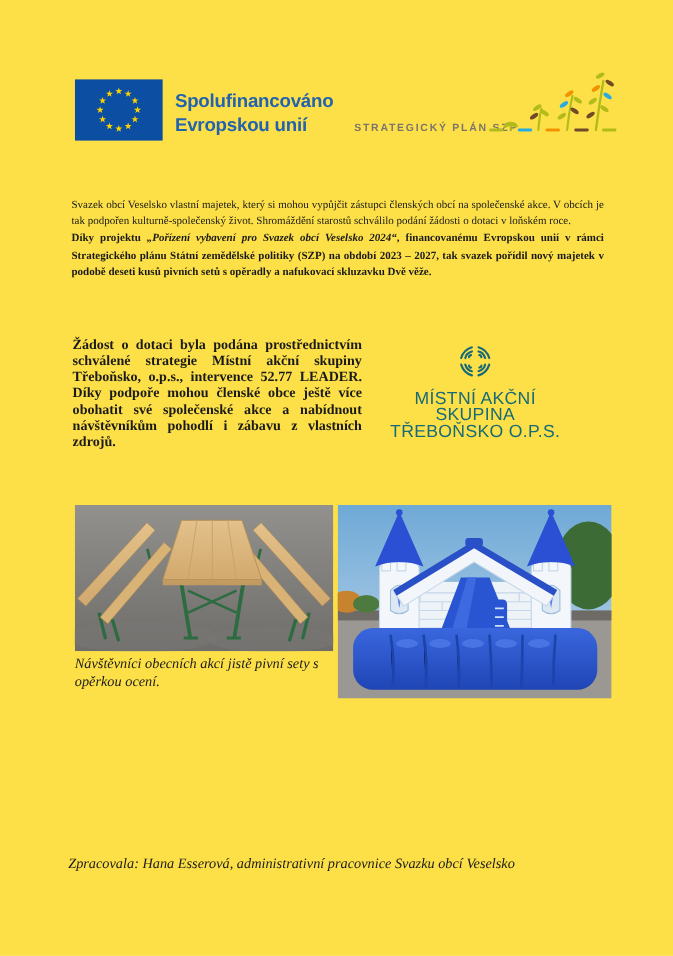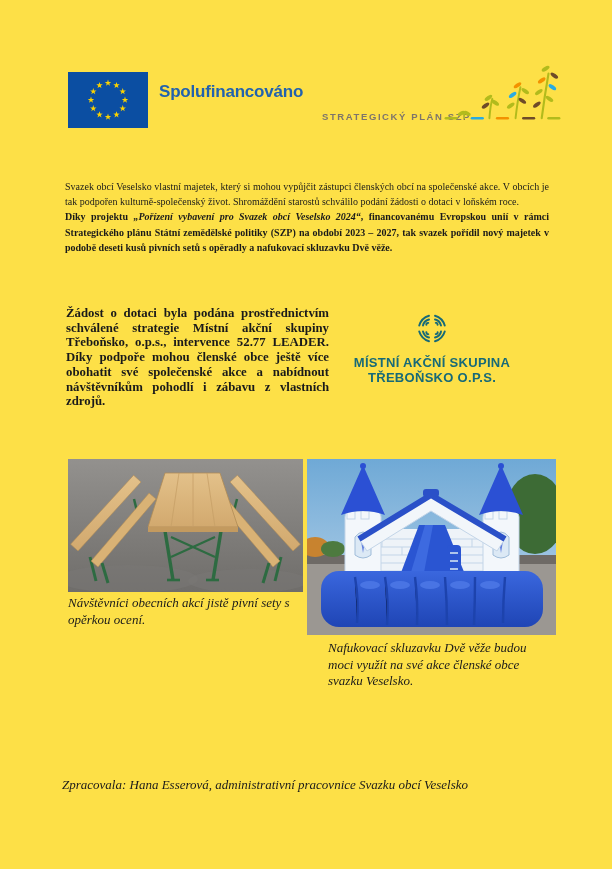--- a/index.html
+++ b/index.html
@@ -20,21 +20,21 @@
   .bodytext{left:65px;top:179px;width:484px;font-size:10px;line-height:15.2px;text-align:justify;}
   .bodytext p{margin:0;}
   .p-bold{font-weight:bold;}
   .proj-italic{font-style:italic;}
 
   .colstext{left:66px;top:306px;width:263px;font-size:12.8px;line-height:14.7px;
             font-weight:bold;text-align:justify;}
 
   .mas{left:342px;top:310px;width:180px;text-align:center;}
   .mas svg{display:block;margin:0 auto 8px auto;}
-  .mas-line{font-family:"Liberation Sans",sans-serif;font-weight:bold;font-size:13px;
+  .mas-line{font-family:"Liberation Sans",sans-serif;font-weight:normal;font-size:16px;
             line-height:15px;color:#176a78;letter-spacing:0.3px;}
 
   
   .photo-left{left:68px;top:459px;width:235px;height:133px;}
   .photo-right{left:307px;top:459px;width:249px;height:176px;}
   .caption{font-style:italic;font-size:13px;line-height:16.5px;}
   .cap-left{left:68px;top:595px;width:258px;}
   .cap-right{left:328px;top:640px;width:218px;}
   .credit{text-align:right;margin-top:1px;}
 
@@ -60,20 +60,21 @@
       <use href="#st" transform="translate(40,45)"></use>
         <use href="#st" transform="translate(31.5,42.7)"></use>
       <use href="#st" transform="translate(25.3,36.5)"></use>
         <use href="#st" transform="translate(23,28)"></use>
       <use href="#st" transform="translate(25.3,19.5)"></use>
         <use href="#st" transform="translate(31.5,13.3)"></use>
     </g>
   </svg>
   <div class="abs eu-text">
     <div>Spolufinancováno</div>
+    <div>Evropskou unií</div>
   </div>
 
   <div class="abs szp-label">STRATEGICKÝ PLÁN SZP</div>
   <svg class="abs szp-plants" width="118" height="62" viewBox="0 0 120 64">
     <g stroke-linecap="round">
       <line x1="2" y1="58" x2="13" y2="58" stroke="#b2bb1c" stroke-width="2.6"></line>
       <line x1="29" y1="58" x2="40" y2="58" stroke="#29abe2" stroke-width="2.6"></line>
       <line x1="55" y1="58" x2="66" y2="58" stroke="#f39200" stroke-width="2.6"></line>
       <line x1="82" y1="58" x2="93" y2="58" stroke="#6f4b28" stroke-width="2.6"></line>
       <line x1="108" y1="58" x2="119" y2="58" stroke="#b2bb1c" stroke-width="2.6"></line>
@@ -263,18 +264,17 @@
           <ellipse cx="123" cy="126" rx="10" ry="4"></ellipse>
             <ellipse cx="153" cy="126" rx="10" ry="4"></ellipse>
           <ellipse cx="183" cy="126" rx="10" ry="4"></ellipse>
         </g>
       </g>
     </g>
   </svg>
 
   <div class="abs caption cap-left">Návštěvníci obecních akcí jistě pivní sety s opěrkou ocení.</div>
   <div class="abs caption cap-right">
-    <div>Nafukovací skluzavku Dvě věže budou moci využít na své akce členské obce svazku Veselsko.</div>
   </div>
 
   <div class="abs footer">Zpracovala: Hana Esserová, administrativní pracovnice Svazku obcí Veselsko</div>
 
 </div>
 
 </body></html>

